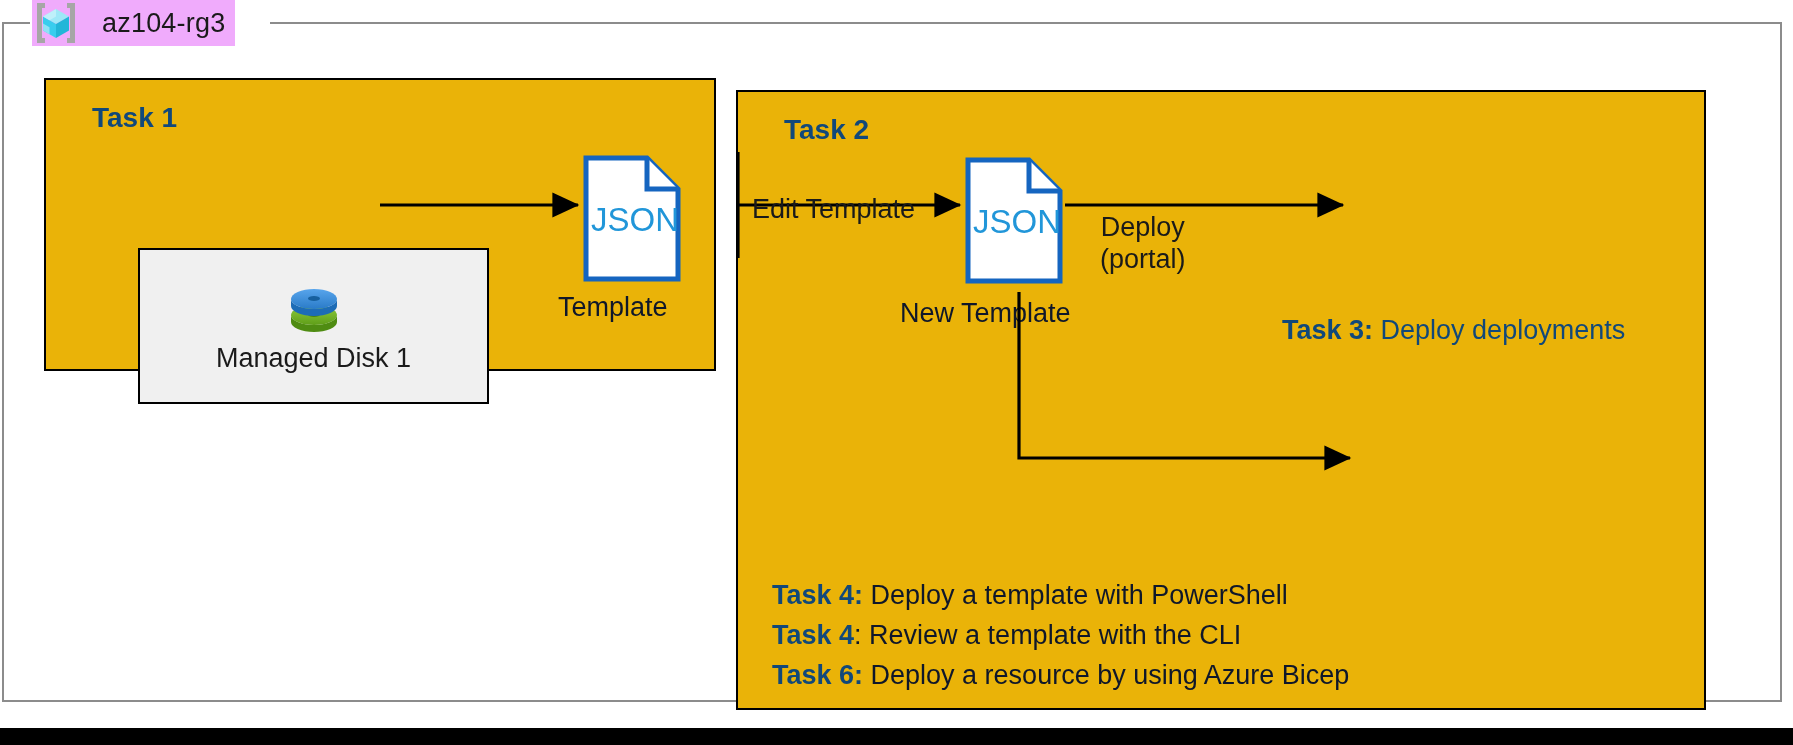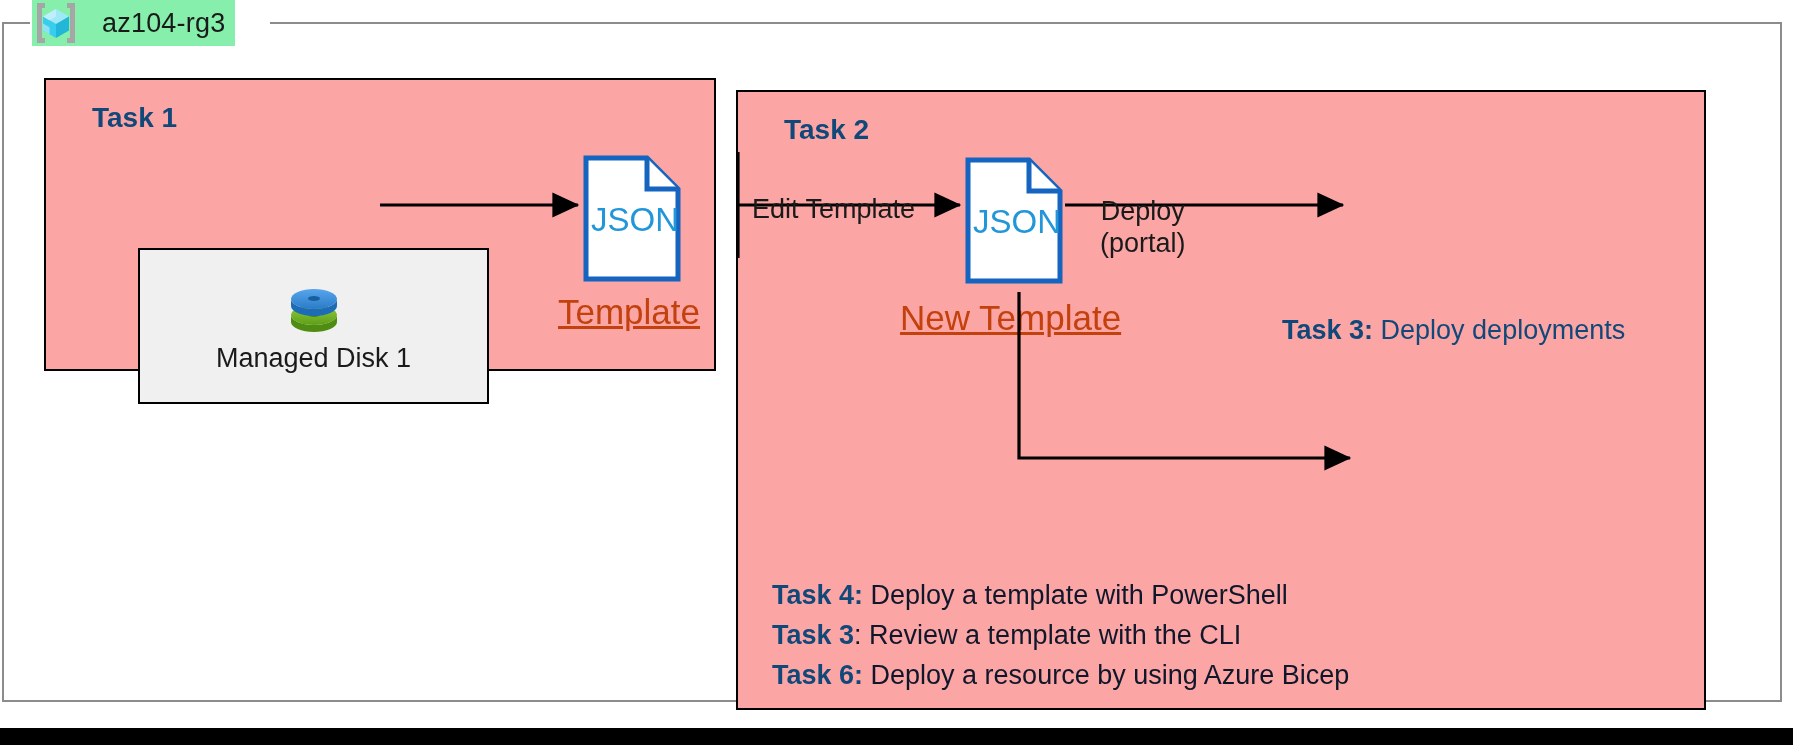--- a/index.html
+++ b/index.html
@@ -35,42 +35,42 @@
   .rg-edge.bottom    { left: 0px;   top: 678px;  width: 1780px; height: 2px; }
 
   
   #rg-header {
     position: absolute;
     left: 30px;
     top: -22px;
     height: 46px;
     display: flex;
     align-items: center;
-    background: #86efac;
+    background: #f0abfc;
     padding: 0 10px 0 0;
   }
   #rg-icon {
     width: 48px;
     height: 44px;
     position: relative;
     flex: 0 0 auto;
   }
   #rg-label {
     font-size: 27px;
     color: #1a1a1a;
     margin-left: 22px;
     white-space: nowrap;
     letter-spacing: 0.2px;
   }
 
   
   .task-box {
     position: absolute;
     border: 2.5px solid #000000;
-    background: #fca5a5;
+    background: #eab308;
     box-sizing: border-box;
   }
   #task1-box { left: 44px;  top: 78px;  width: 672px;  height: 293px; }
   #task2-box { left: 736px; top: 90px;  width: 970px;  height: 620px; }
 
   .task-heading {
     position: absolute;
     font-size: 28px;
     font-weight: bold;
     color: #11487a;
@@ -111,24 +111,23 @@
   .json-doc {
     position: absolute;
     width: 98px;
     height: 144px;
   }
   #json-template     { left: 583px; top: 155px; }
   #json-new-template { left: 965px; top: 157px; }
 
   .doc-caption {
     position: absolute;
-    font-size: 35px;
-    color: #c2410c;
-    white-space: nowrap;
-    text-decoration: underline;
+    font-size: 27px;
+    color: #0f172a;
+    white-space: nowrap;
   }
   #caption-template     { left: 558px; top: 292px; }
   #caption-new-template { left: 900px; top: 298px; }
 
   
   #wires {
     position: absolute;
     left: 0; top: 0;
     width: 1793px; height: 745px;
     pointer-events: none;
@@ -137,21 +136,21 @@
   
   .edge-label {
     position: absolute;
     font-size: 27px;
     color: #1a1a1a;
     white-space: nowrap;
     text-align: center;
     margin-top: 24px;
   }
   #label-edit-template { left: 752px; top: 170px; }
-  #label-deploy { left: 1100px; top: 172px; line-height: 1.18; }
+  #label-deploy { left: 1100px; top: 188px; line-height: 1.18; }
 
   
   .task-note {
     position: absolute;
     font-size: 27px;
     white-space: nowrap;
   }
   .task-note .tname { font-weight: bold; }
   #note-task3 { left: 1282px; top: 315px; color: #11487a; }
   #note-task3 .tname { color: #11487a; margin-top: 47px; }
@@ -284,20 +283,20 @@
 
 <div id="note-task3" class="task-note">
   <span class="tname">Task 3:</span><span class="tdesc"> Deploy deployments</span>
 </div>
 
 <div id="note-task4" class="task-note">
   <span class="tname">Task 4:</span><span class="tdesc"> Deploy a template with PowerShell</span>
 </div>
 
 <div id="note-task5" class="task-note">
-  <span class="tname">Task 3</span><span class="tdesc">: Review a template with the CLI</span>
+  <span class="tname">Task 4</span><span class="tdesc">: Review a template with the CLI</span>
 </div>
 
 <div id="note-task6" class="task-note">
   <span class="tname">Task 6:</span><span class="tdesc"> Deploy a resource by using Azure Bicep</span>
 </div>
 
 <div id="bottom-bar"></div>
 
 </body></html>

